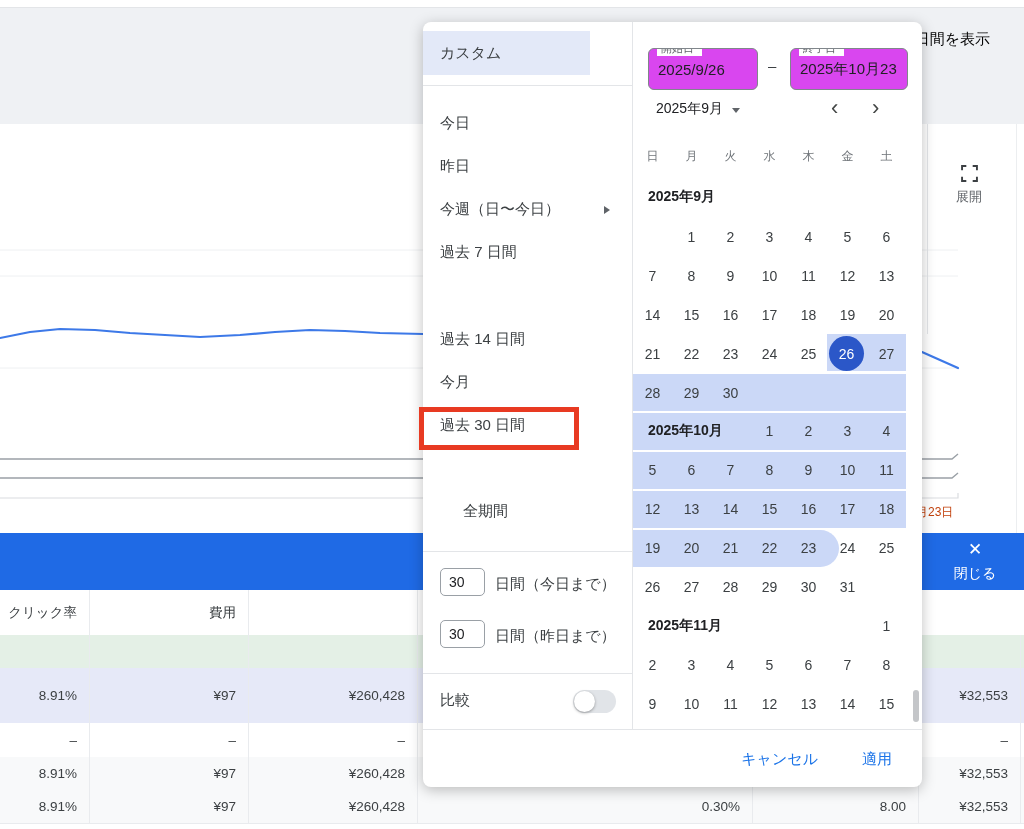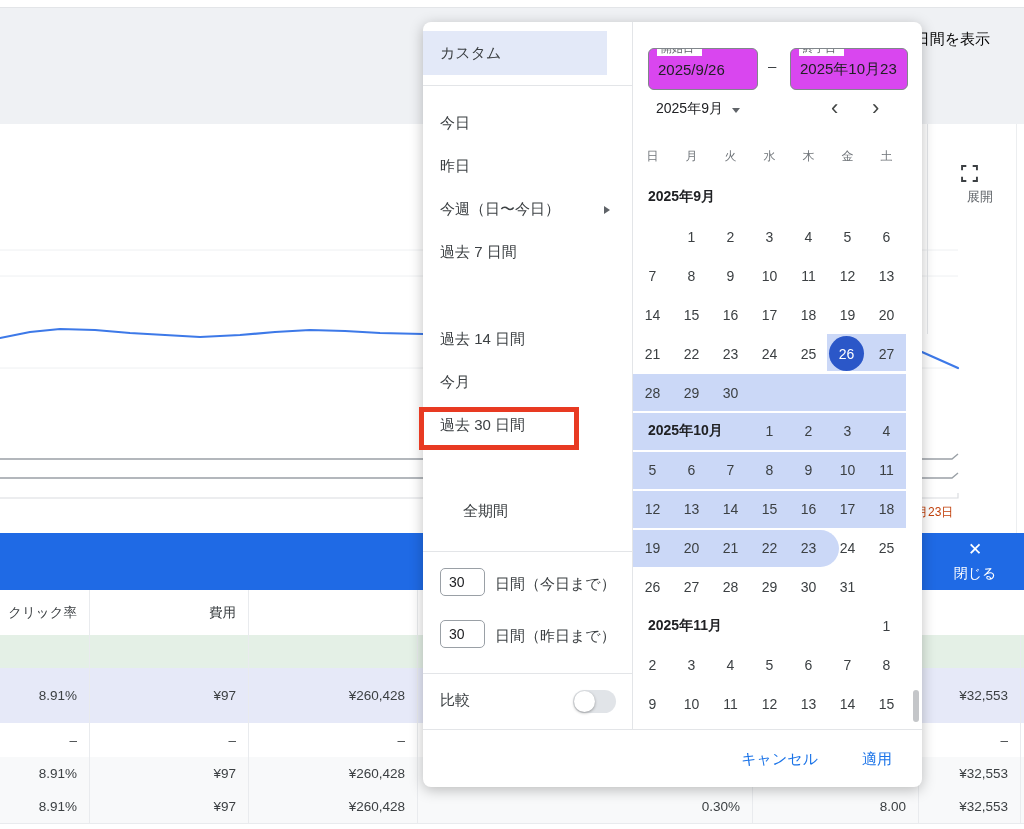--- a/index.html
+++ b/index.html
@@ -5,21 +5,21 @@
   html,body{margin:0;padding:0;background:#fff;}
   #screen{position:relative;width:1024px;height:829px;overflow:hidden;
     font-family:"Liberation Sans","DejaVu Sans",sans-serif;color:#3c4043;background:#fff;}
   .abs{position:absolute;}
   
   .topbar{left:0;top:7px;width:1024px;height:117px;background:#eff1f4;border-top:1px solid #e3e5e8;border-bottom:1px solid #dadce0;}
   .top-link{right:34px;top:30px;font-size:15px;color:#000000;cursor:pointer;}
   .chart-area{left:0;top:124px;width:1024px;height:409px;background:#fff;}
   .expand-border{left:927px;top:124px;width:1px;height:210px;background:#e4e6e9;}
   .panel-right-line{left:1016px;top:124px;width:1px;height:409px;background:#eceef0;}
-  .expand-wrap{left:945px;top:165px;width:48px;text-align:right;color:#5f6368;cursor:pointer;}
+  .expand-wrap{left:945px;top:165px;width:48px;text-align:center;color:#5f6368;cursor:pointer;}
   .expand-wrap svg{display:block;margin:0 auto;}
   .expand-label{font-size:13px;margin-top:6px;color:#5f6368;}
   .axis-label{left:916px;top:504px;font-size:12px;color:#c2410c;}
   
   .banner{left:0;top:533px;width:1024px;height:57px;background:#1f6ae5;}
   .banner-close{position:absolute;right:14px;top:8px;width:70px;text-align:center;color:#fff;cursor:pointer;}
   .banner-x{font-size:17px;line-height:18px;}
   .banner-close-label{font-size:14px;margin-top:6px;}
   
   .thead{left:0;top:590px;width:1024px;height:45px;background:#fff;border-bottom:1px solid #e0e2e5;display:flex;}
@@ -37,21 +37,21 @@
   .row-white{top:723px;height:34px;background:#ffffff;}
   .row-g1{top:757px;height:33px;background:#f8f9fa;}
   .row-g2{top:790px;height:33px;background:#f8f9fa;}
   
   .popup{left:423px;top:22px;width:499px;height:765px;background:#fff;border-radius:8px;
     box-shadow:0 3px 14px rgba(0,0,0,.25);z-index:10;}
   .popup .abs{position:absolute;}
   .vdiv{left:209px;top:0;width:1px;height:707px;background:#e3e5e8;}
   .hdiv{height:1px;background:#e3e5e8;}
   
-  .custom-item{left:0;top:9px;width:184px;height:44px;background:#e3e9f8;display:flex;align-items:center;padding-left:17px;box-sizing:border-box;font-size:15px;cursor:pointer;}
+  .custom-item{left:0;top:9px;width:167px;height:44px;background:#e3e9f8;display:flex;align-items:center;padding-left:17px;box-sizing:border-box;font-size:15px;cursor:pointer;}
   .menu-item{left:0;width:209px;height:43px;display:flex;align-items:center;padding-left:17px;box-sizing:border-box;font-size:15px;cursor:pointer;}
   .menu-item.hov{background:#efefef;}
   .caret{position:absolute;left:181px;width:0;height:0;border-left:6px solid #5f6368;border-top:4.5px solid transparent;border-bottom:4.5px solid transparent;}
   .numbox{left:17px;width:45px;height:28px;border:1px solid #9aa0a6;border-radius:5px;font-size:14px;color:#202124;padding:0 0 0 8px;box-sizing:border-box;background:#fff;}
   .numlabel{left:72px;font-size:15px;}
   .toggle{left:150px;top:668px;width:43px;height:23px;border-radius:12px;background:#e1e4e8;cursor:pointer;}
   .knob{position:absolute;left:1px;top:1px;width:21px;height:21px;border-radius:50%;background:#fff;box-shadow:0 1px 3px rgba(0,0,0,.35);}
   
   .field{border:1px solid #80868b;border-radius:6px;height:42px;background:#d946ef;box-sizing:border-box;display:flex;align-items:center;padding-left:9px;font-size:15px;color:#202124;overflow:hidden;white-space:nowrap;}
   .flabel{position:absolute;top:-8px;left:8px;background:#fff;padding:0 4px;font-size:11px;color:#5f6368;}

